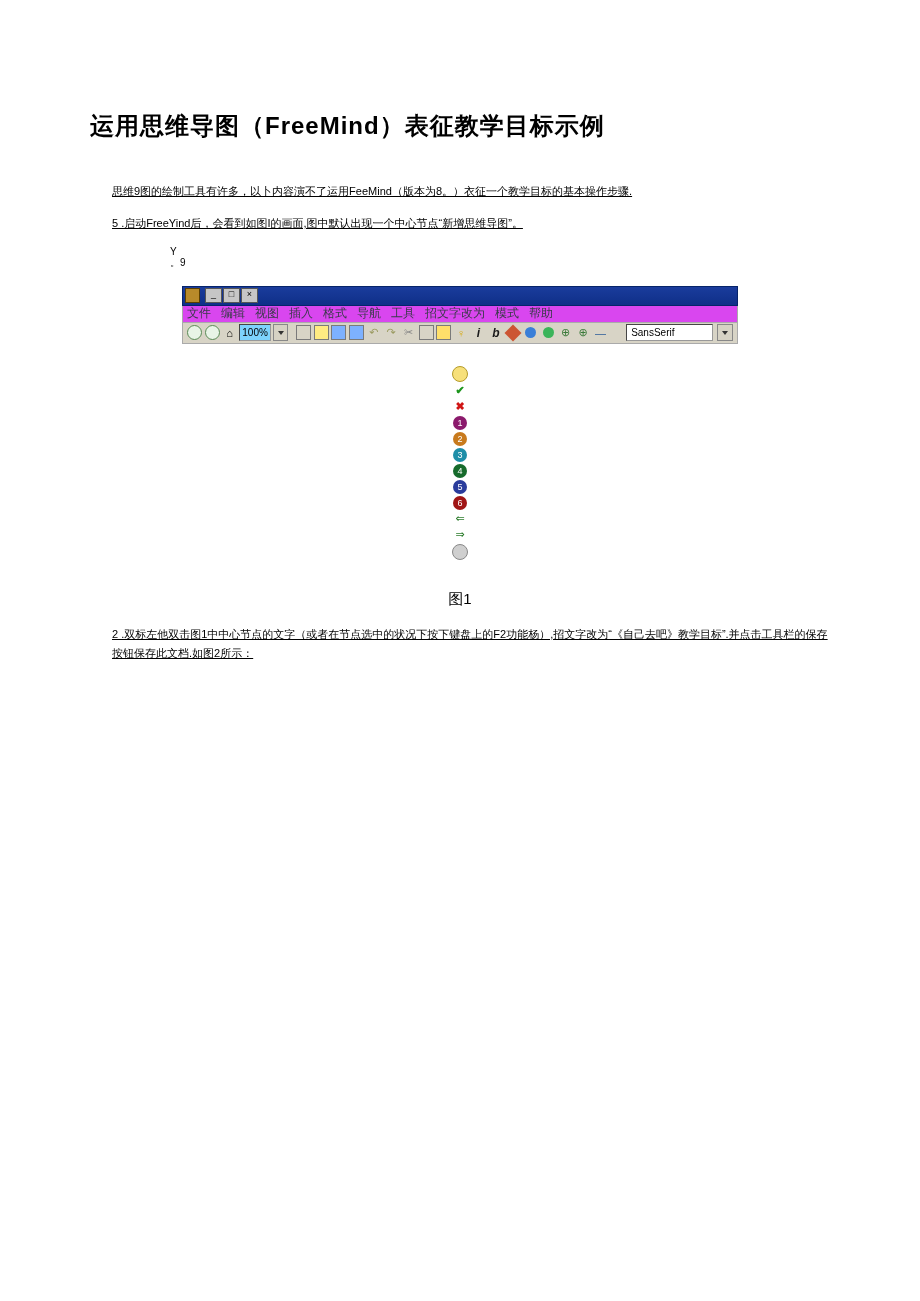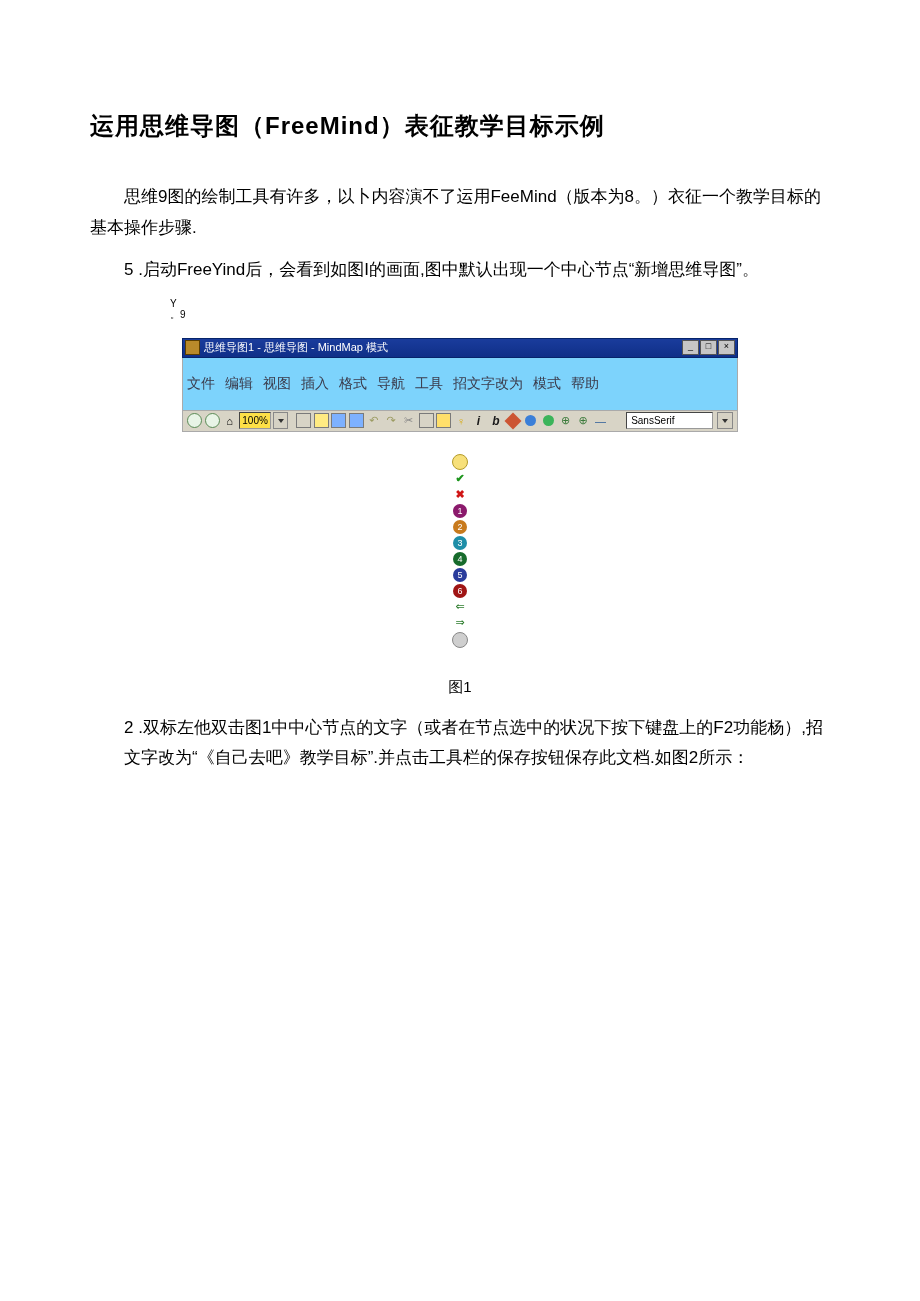--- a/index.html
+++ b/index.html
@@ -13,23 +13,24 @@
   .page {
     padding: 110px 90px 60px 90px;
   }
   h1.title {
     font-size: 24px;
     font-weight: bold;
     margin: 0 0 40px 0;
     letter-spacing: 1px;
   }
   p.body {
-    font-size: 17px;
+    font-size: 11px;
     line-height: 1.8;
     margin: 0 0 12px 0;
+    text-decoration: underline;
   }
   p.indent {
     text-indent: 2em;
   }
   p.step {
     margin-left: 2em;
     text-indent: 0;
   }
   .smallnote {
     font-size: 10px;
@@ -74,26 +75,26 @@
     font-size: 9px;
     line-height: 11px;
     text-align: center;
     color: #000;
   }
 
   .menubar {
     display: flex;
     align-items: center;
     height: 16px;
-    background: #7dd3fc;
+    background: #d946ef;
     border: 1px solid #aaa;
     border-top: none;
-    font-size: 14px;
+    font-size: 12px;
     color: #3a3a4a;
-    padding: 18px 4px;
+    padding: 0 4px;
     gap: 10px;
   }
 
   .toolbar {
     display: flex;
     align-items: center;
     height: 20px;
     background: #d8d4c6;
     border: 1px solid #aaa;
     border-top: none;
@@ -106,21 +107,21 @@
     display: inline-flex;
     align-items: center;
     justify-content: center;
     font-size: 11px;
   }
   .circ { border-radius: 50%; border: 1px solid #5a8a55; background:#e8f4e6; width:13px; height:13px; }
   .zoombox {
     display: inline-flex;
     align-items: center;
     border: 1px inset #999;
-    background: #fde047;
+    background: #7dd3fc;
     height: 15px;
     padding: 0 2px;
     font-size: 10px;
   }
   .sq { width:13px; height:13px; border:1px solid #7a7a7a; }
   .sq.blue { background:#7db1ff; }
   .sq.yellow { background:#ffeb82; }
   .sq.ylw { background:#ffdf6a; }
   .bold { font-weight: bold; font-style: italic; color:#1a1a1a; font-size:12px; }
   .dia { width:12px; height:12px; background:#c53; transform: rotate(45deg); }
@@ -202,21 +203,20 @@
 
   <div class="smallnote">
     <div>Y</div>
     <div>。9</div>
   </div>
 
   <div class="shot">
 
     <div class="titlebar">
       <span class="tb-icon"></span>
-      <span class="tb-text">思维导图1 - 思维导图 - MindMap 模式</span>
       <span class="winbtns">
         <span class="winbtn">_</span>
         <span class="winbtn">□</span>
         <span class="winbtn">×</span>
       </span>
     </div>
 
     <div class="menubar">
       <span>文件</span>
       <span>编辑</span>

